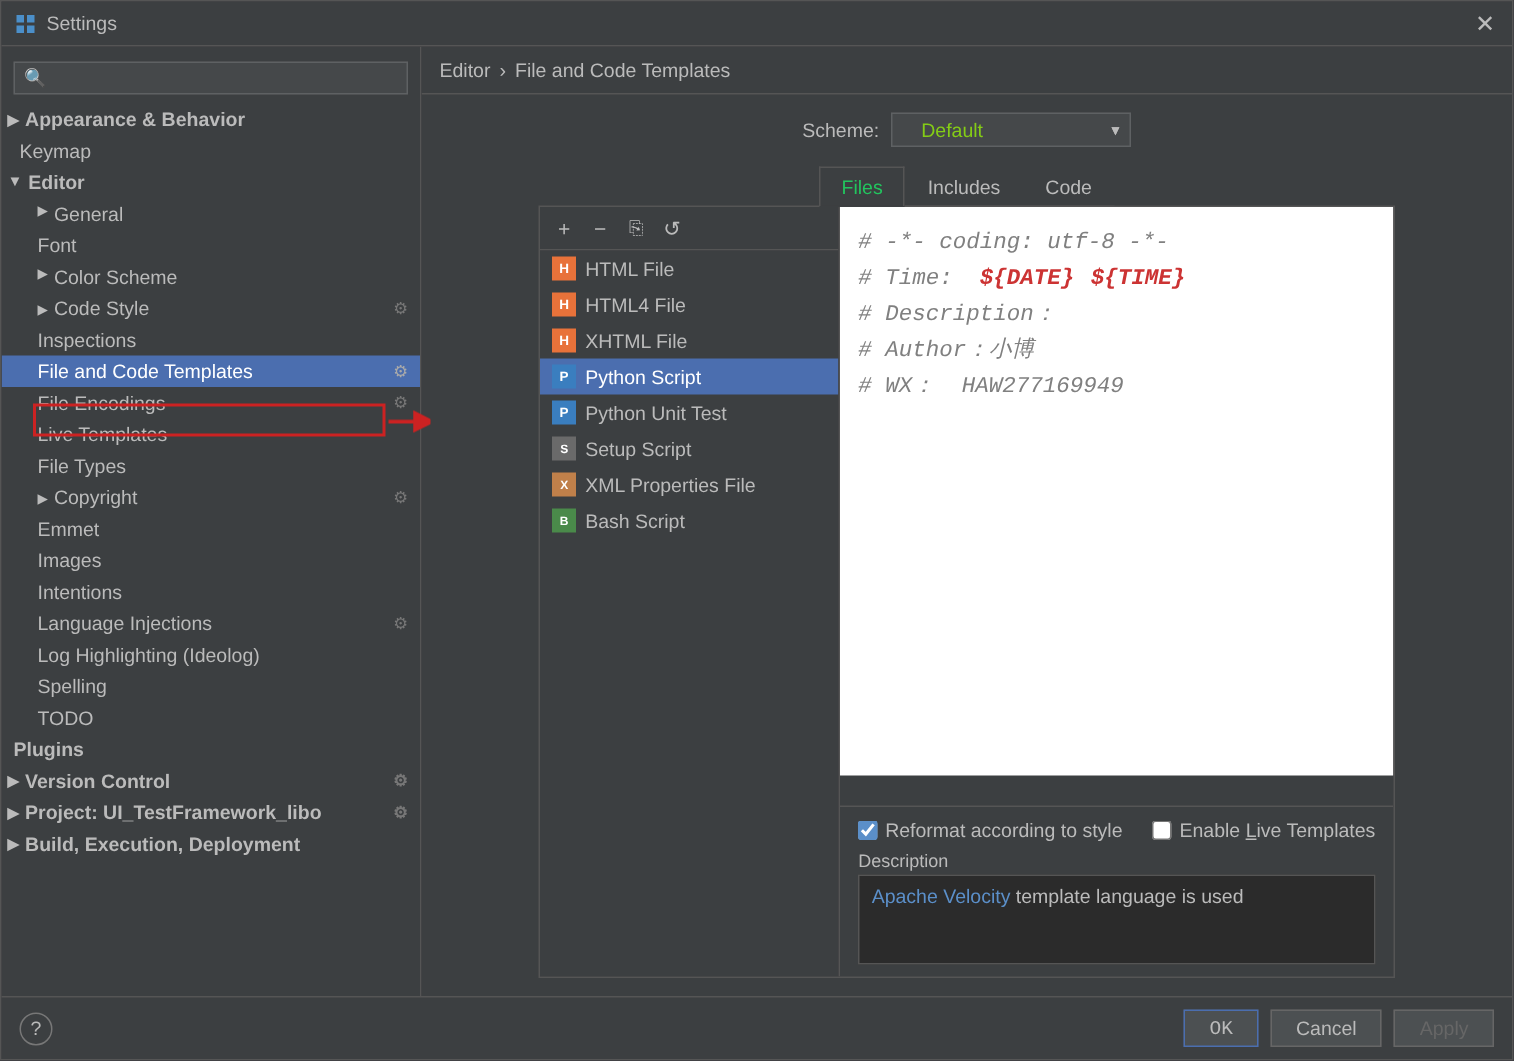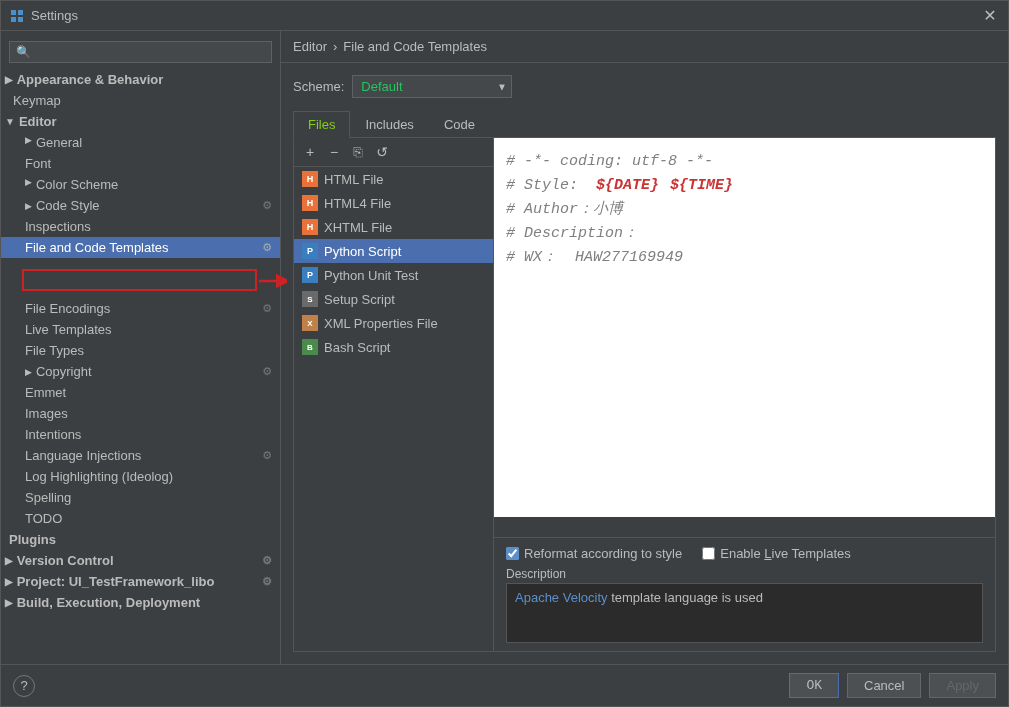--- a/index.html
+++ b/index.html
@@ -23,31 +23,31 @@
     .sidebar-group .arrow { margin-right: 4px; font-size: 10px; }
     
     .sidebar-child { padding: 3px 8px 3px 24px; cursor: pointer; display: flex; align-items: flex-start; color: #bbbbbb; font-size: 13px; }
     .sidebar-child.selected { background: #4b6eaf; color: #ffffff; }
     
     
     .main-panel { flex: 1; background: #3c3f41; display: flex; flex-direction: column; overflow: hidden; }
     
     .breadcrumb { padding: 8px 12px; font-size: 13px; color: #bbbbbb; border-bottom: 1px solid #555; display: flex; align-items: center; gap: 6px; flex-shrink: 0; }
     
-    .panel-content { flex: 1; padding: 12px; display: flex; flex-direction: column; overflow: hidden; }
+    .panel-content { flex: 1; padding: 12px; display: flex; flex-direction: column; overflow: hidden; align-items: center; }
     
     .scheme-row { display: flex; align-items: center; gap: 8px; margin-bottom: 12px; }
     .scheme-label { color: #bbbbbb; }
-    .scheme-select { background: #45484a; border: 1px solid #5e6163; color: #22c55e; padding: 3px 24px 3px 8px; font-size: 13px; appearance: none; -webkit-appearance: none; cursor: pointer; outline: none; min-width: 160px; position: relative; }
+    .scheme-select { background: #45484a; border: 1px solid #5e6163; color: #84cc16; padding: 3px 24px 3px 19px; font-size: 13px; appearance: none; -webkit-appearance: none; cursor: pointer; outline: none; min-width: 160px; position: relative; }
     .scheme-select-wrapper { position: relative; display: inline-block; }
     .scheme-select-wrapper::after { content: '▼'; position: absolute; right: 6px; top: 50%; transform: translateY(-50%); font-size: 9px; color: #bbbbbb; pointer-events: none; }
     
     .tabs-row { display: flex; border-bottom: 1px solid #555; margin-bottom: 0; flex-shrink: 0; }
     .tab { padding: 5px 14px; cursor: pointer; color: #bbbbbb; font-size: 13px; border: 1px solid transparent; position: relative; top: 1px; }
-    .tab.active { background: #3c3f41; border: 1px solid #555; border-bottom-color: #3c3f41; color: #84cc16; }
+    .tab.active { background: #3c3f41; border: 1px solid #555; border-bottom-color: #3c3f41; color: #22c55e; }
     
     .split-area { display: flex; flex: 1; overflow: hidden; border: 1px solid #555; margin-top: -1px; }
     
     
     .file-list-panel { width: 200px; border-right: 1px solid #555; display: flex; flex-direction: column; flex-shrink: 0; overflow: hidden; }
     .file-list-toolbar { display: flex; align-items: center; padding: 4px 6px; border-bottom: 1px solid #555; gap: 4px; background: #3c3f41; }
     .toolbar-btn { width: 20px; height: 20px; display: flex; align-items: center; justify-content: center; cursor: pointer; color: #bbbbbb; font-size: 14px; background: transparent; border: none; }
     .file-list { flex: 1; overflow-y: auto; background: #3c3f41; }
     .file-item { padding: 4px 8px; cursor: pointer; display: flex; align-items: center; font-size: 13px; color: #bbbbbb; }
     .file-item.selected { background: #4b6eaf; color: #ffffff; }
@@ -141,21 +141,21 @@
       </div>
       <div class="sidebar-child">
         <span>Inspections</span>
       </div>
       <div class="sidebar-child selected" style="display:flex;align-items:center;justify-content:space-between;background:#4b6eaf;color:#fff;">
         <div style="display:flex;align-items:center;">
           <span>File and Code Templates</span>
         </div>
         <span style="color:#aaa;font-size:11px;">⚙</span>
       </div>
-      <div class="sidebar-child" style="display:flex;align-items:center;justify-content:space-between;margin-top:40px;">
+      <div class="sidebar-child" style="display:flex;align-items:center;justify-content:space-between;">
         <span>File Encodings</span>
         <span style="color:#777;font-size:11px;">⚙</span>
       </div>
       <div class="sidebar-child">
         <span>Live Templates</span>
       </div>
       <div class="sidebar-child">
         <span>File Types</span>
       </div>
       <div class="sidebar-child" style="display:flex;align-items:center;justify-content:space-between;">
@@ -294,23 +294,23 @@
                   <div class="icon-bash">B</div>
                 </div>
                 <span>Bash Script</span>
               </div>
             </div>
           </div>
 
           <div style="flex:1;display:flex;flex-direction:column;overflow:hidden;">
             <div class="code-editor">
               <div class="code-line"><span class="code-comment"># -*- coding: utf-8 -*-</span></div>
-              <div class="code-line"><span class="code-comment"># Style:  </span><span class="code-variable">${DATE}</span><span class="code-comment"> </span><span style="display:inline-block;width:2px;height:16px;background:#fff;vertical-align:middle;"></span><span class="code-variable">${TIME}</span></div>
+              <div class="code-line"><span class="code-comment"># Time:  </span><span class="code-variable">${DATE}</span><span class="code-comment"> </span><span style="display:inline-block;width:2px;height:16px;background:#fff;vertical-align:middle;"></span><span class="code-variable">${TIME}</span></div>
+              <div class="code-line"><span class="code-comment"># Description：</span></div>
               <div class="code-line"><span class="code-comment"># Author：小博</span></div>
-              <div class="code-line"><span class="code-comment"># Description：</span></div>
               <div class="code-line"><span class="code-comment"># WX：  HAW277169949</span></div>
             </div>
 
             <div class="bottom-area">
               <div class="checkboxes-row">
                 <label class="checkbox-label">
                   <input type="checkbox" checked="" style="">
                   <span><span>Reformat according to style</span></span>
                 </label>
                 <label class="checkbox-label">

